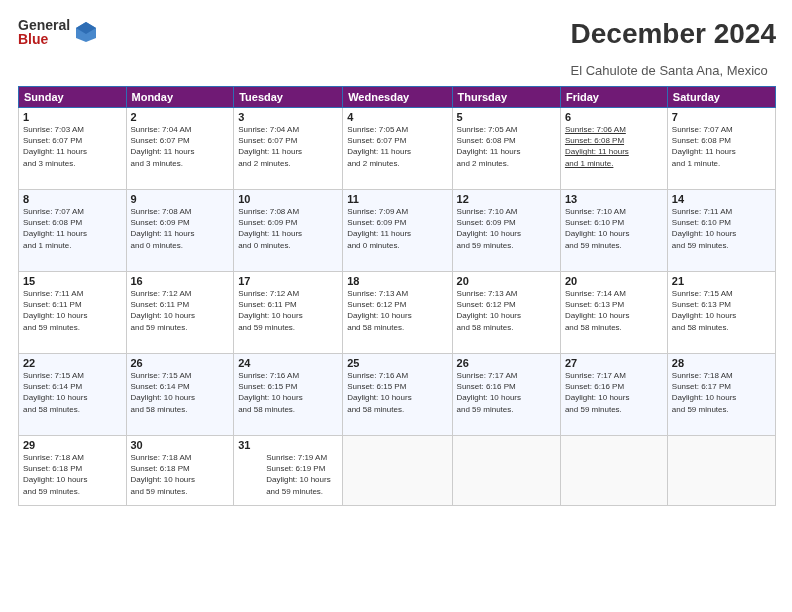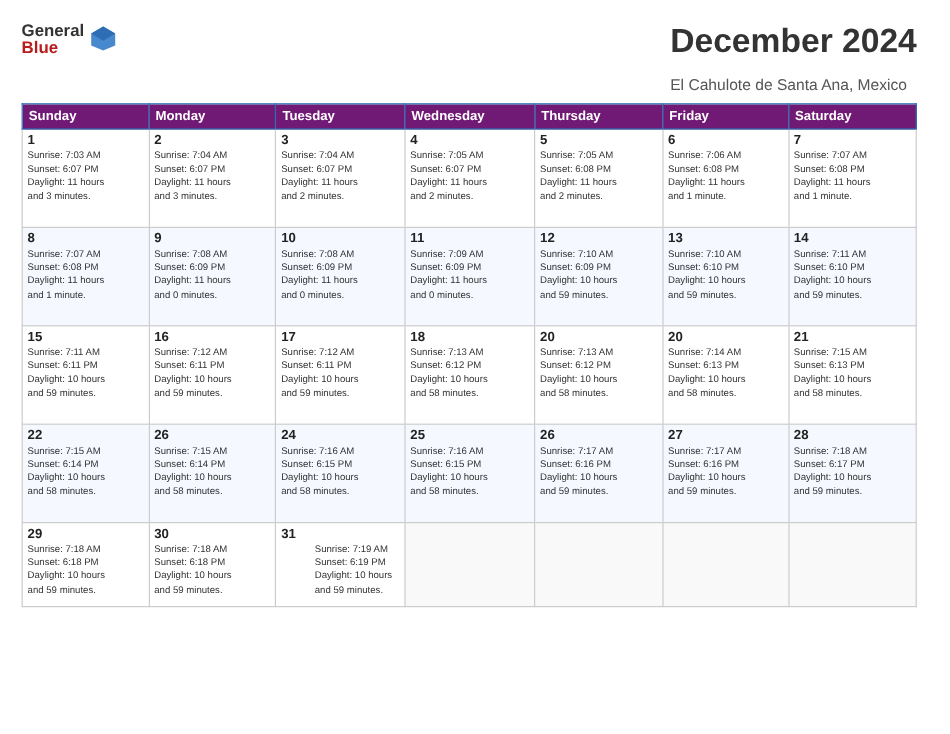--- a/index.html
+++ b/index.html
@@ -6,21 +6,21 @@
     body {
       width: 792px;
       height: 612px;
       font-family: Arial, sans-serif;
       background: #fff;
       overflow: hidden;
     }
     .page {
       width: 792px;
       height: 612px;
-      padding: 18px 28px 10px 18px;
+      padding: 18px 16px 10px 18px;
     }
     .header {
       display: flex;
       justify-content: space-between;
       align-items: flex-start;
       margin-bottom: 8px;
     }
     .logo {
       display: flex;
       align-items: center;
@@ -168,21 +168,21 @@
           </td>
           <td>
             <span class="day-num">5</span>
             <div class="day-info" style="white-space: pre-line;">Sunrise: 7:05 AM
 Sunset: 6:08 PM
 Daylight: 11 hours
 and 2 minutes.</div>
           </td>
           <td>
             <span class="day-num">6</span>
-            <div class="day-info" style="white-space: pre-line;">Sunrise: 7:06 AM
+            <div class="day-info" style="white-space: pre-line; text-decoration: underline;">Sunrise: 7:06 AM
 Sunset: 6:08 PM
 Daylight: 11 hours
 and 1 minute.</div>
           </td>
           <td>
             <span class="day-num">7</span>
             <div class="day-info" style="white-space: pre-line;">Sunrise: 7:07 AM
 Sunset: 6:08 PM
 Daylight: 11 hours
 and 1 minute.</div>

